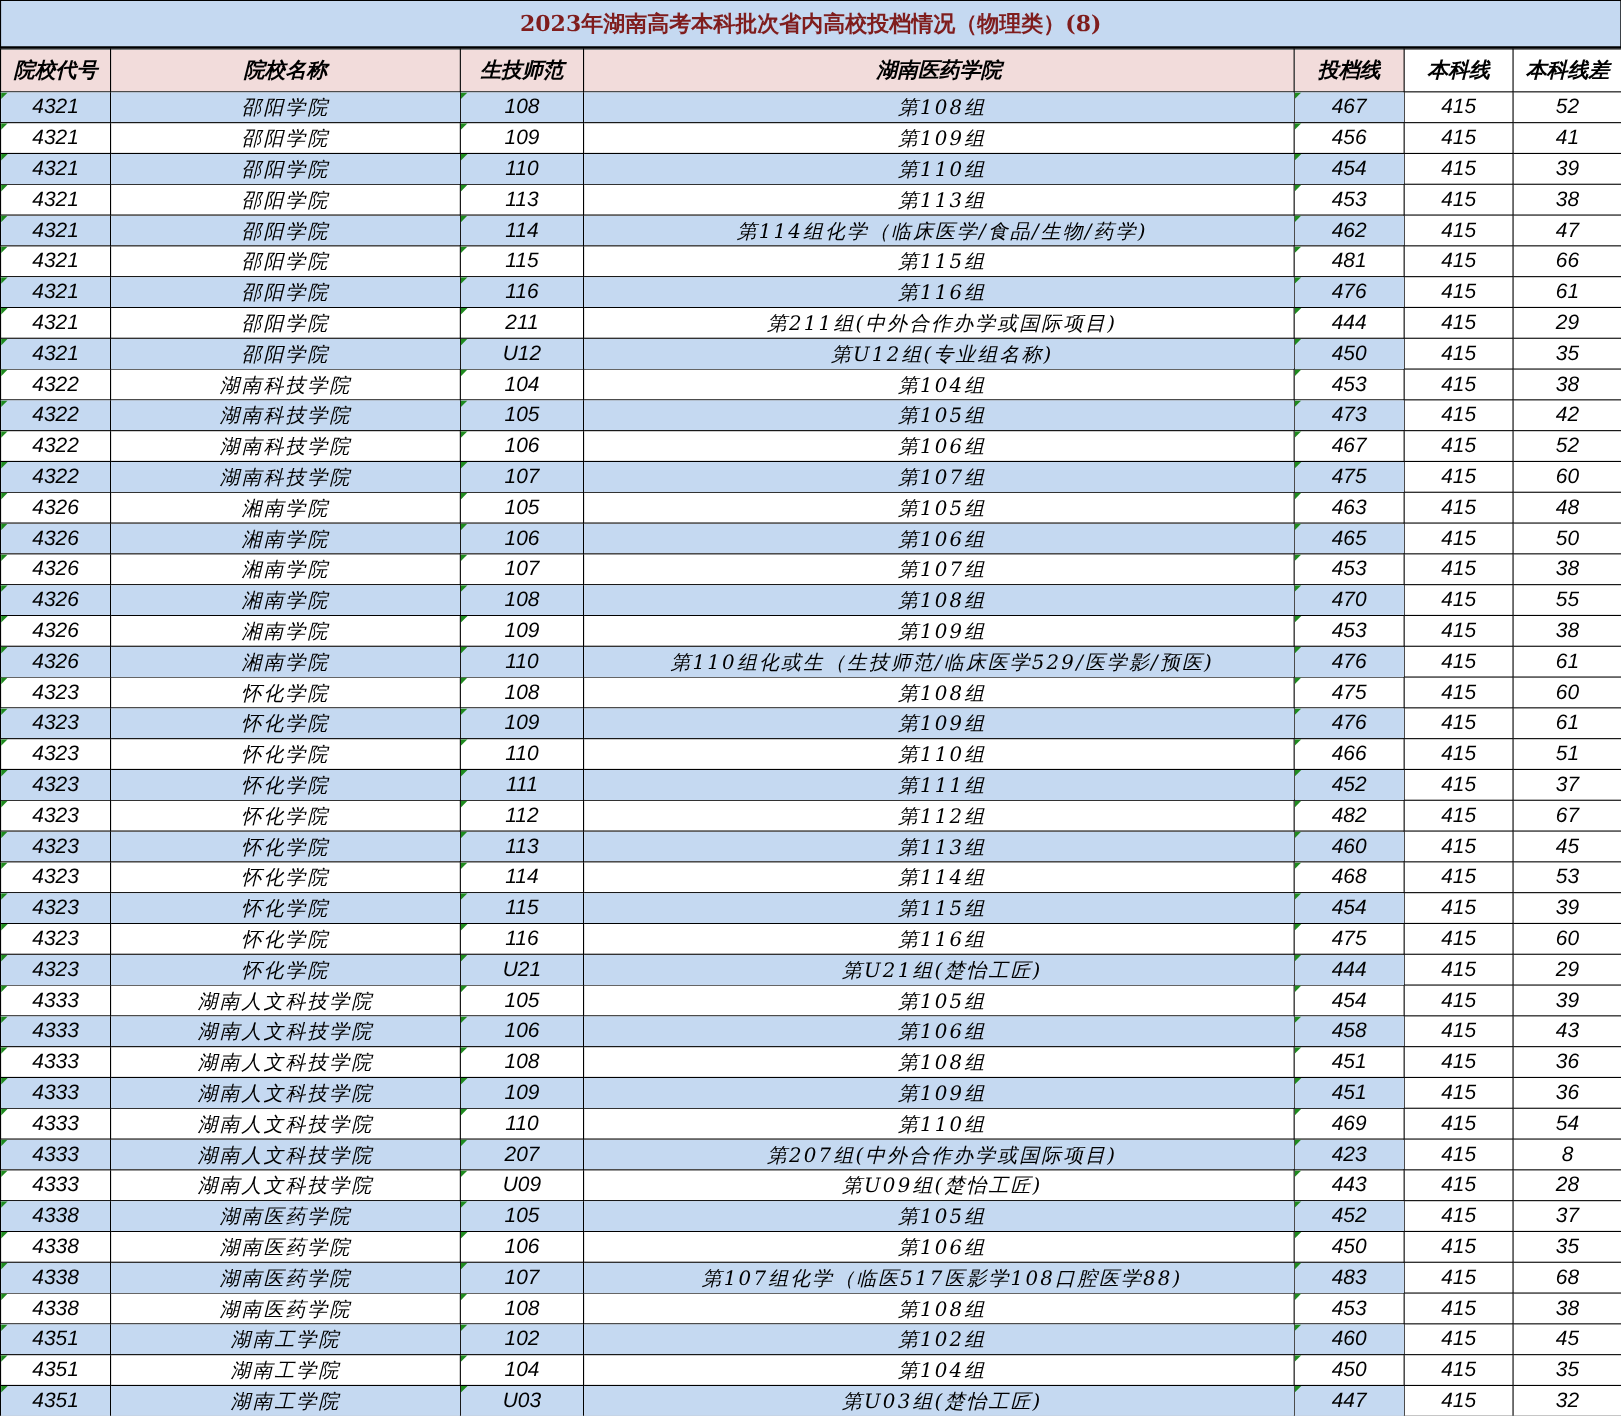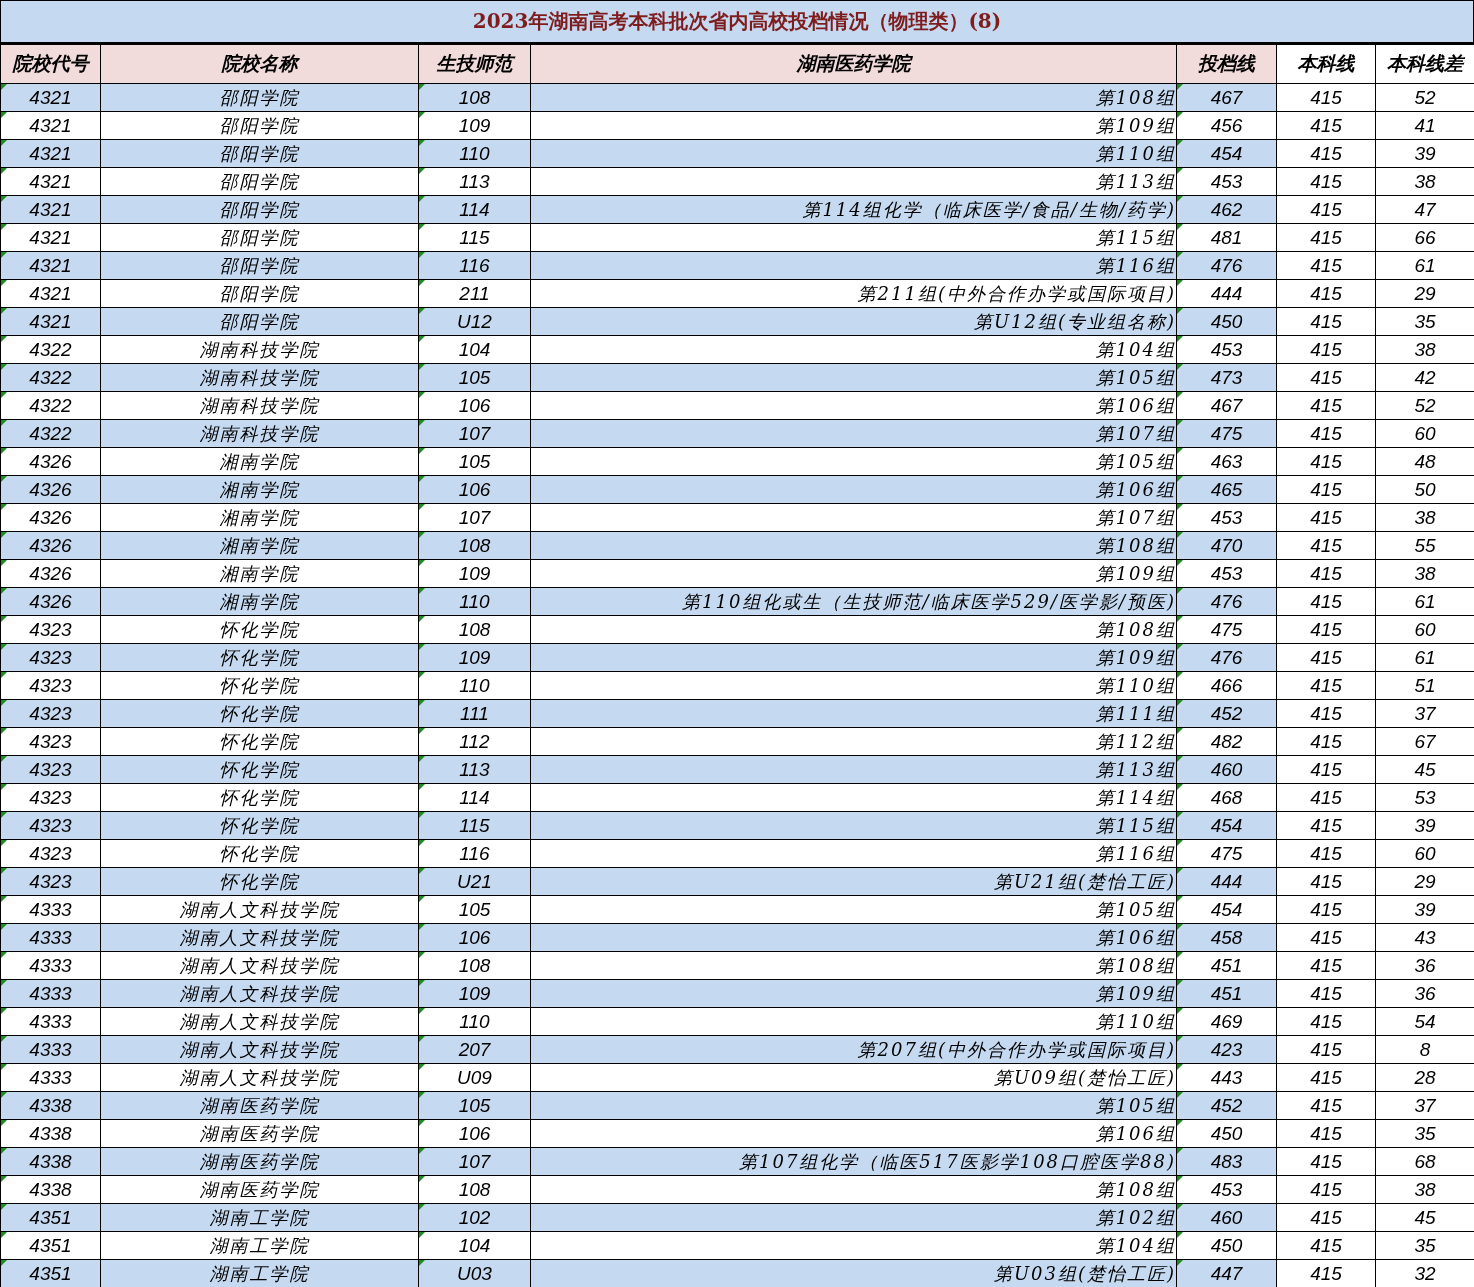--- a/index.html
+++ b/index.html
@@ -10,21 +10,21 @@
     display:flex; align-items:center; justify-content:center; box-sizing:border-box;
     font-family:"DejaVu Serif","Liberation Serif",serif; font-weight:bold; font-size:20px; color:#7f1d1d;
   }
   table { border-collapse:collapse; table-layout:fixed; width:1474px;font-style:italic; }
   col.c1 { width:100px; } col.c2 { width:318px; } col.c3 { width:112px; } col.c4 { width:646px; }
   col.c5 { width:100px; } col.c6 { width:99px; } col.c7 { width:99px; }
   th, td { border:1px solid #000; padding:0; box-sizing:border-box; color:#000; white-space:nowrap; overflow:hidden; }
   thead th { height:39px; font-size:19px; font-weight:bold; text-align:center; background:#f2dcdb; }
   thead th.white { background:#fff; }
   tbody td { height:28px; font-size:19px; text-align:center; position:relative; }
-  tbody td.left { text-align:right; padding-left:6px; }
+  tbody td.left { text-align:center; padding-left:6px; }
   tbody td.name { font-family:"DejaVu Serif","Liberation Serif",serif; font-size:18px; letter-spacing:2px; }
   tbody td.num { font-family:"Liberation Sans Narrow","Liberation Sans",sans-serif; }
   tbody tr.stripe td.shade { background:#c5d9f1; }
   tbody td.tri::before {
     content:""; position:absolute; left:0; top:0; width:0; height:0;
     border-top:6px solid #1f8b1f; border-right:6px solid transparent;
   }
 </style>
 </head>
 <body>

